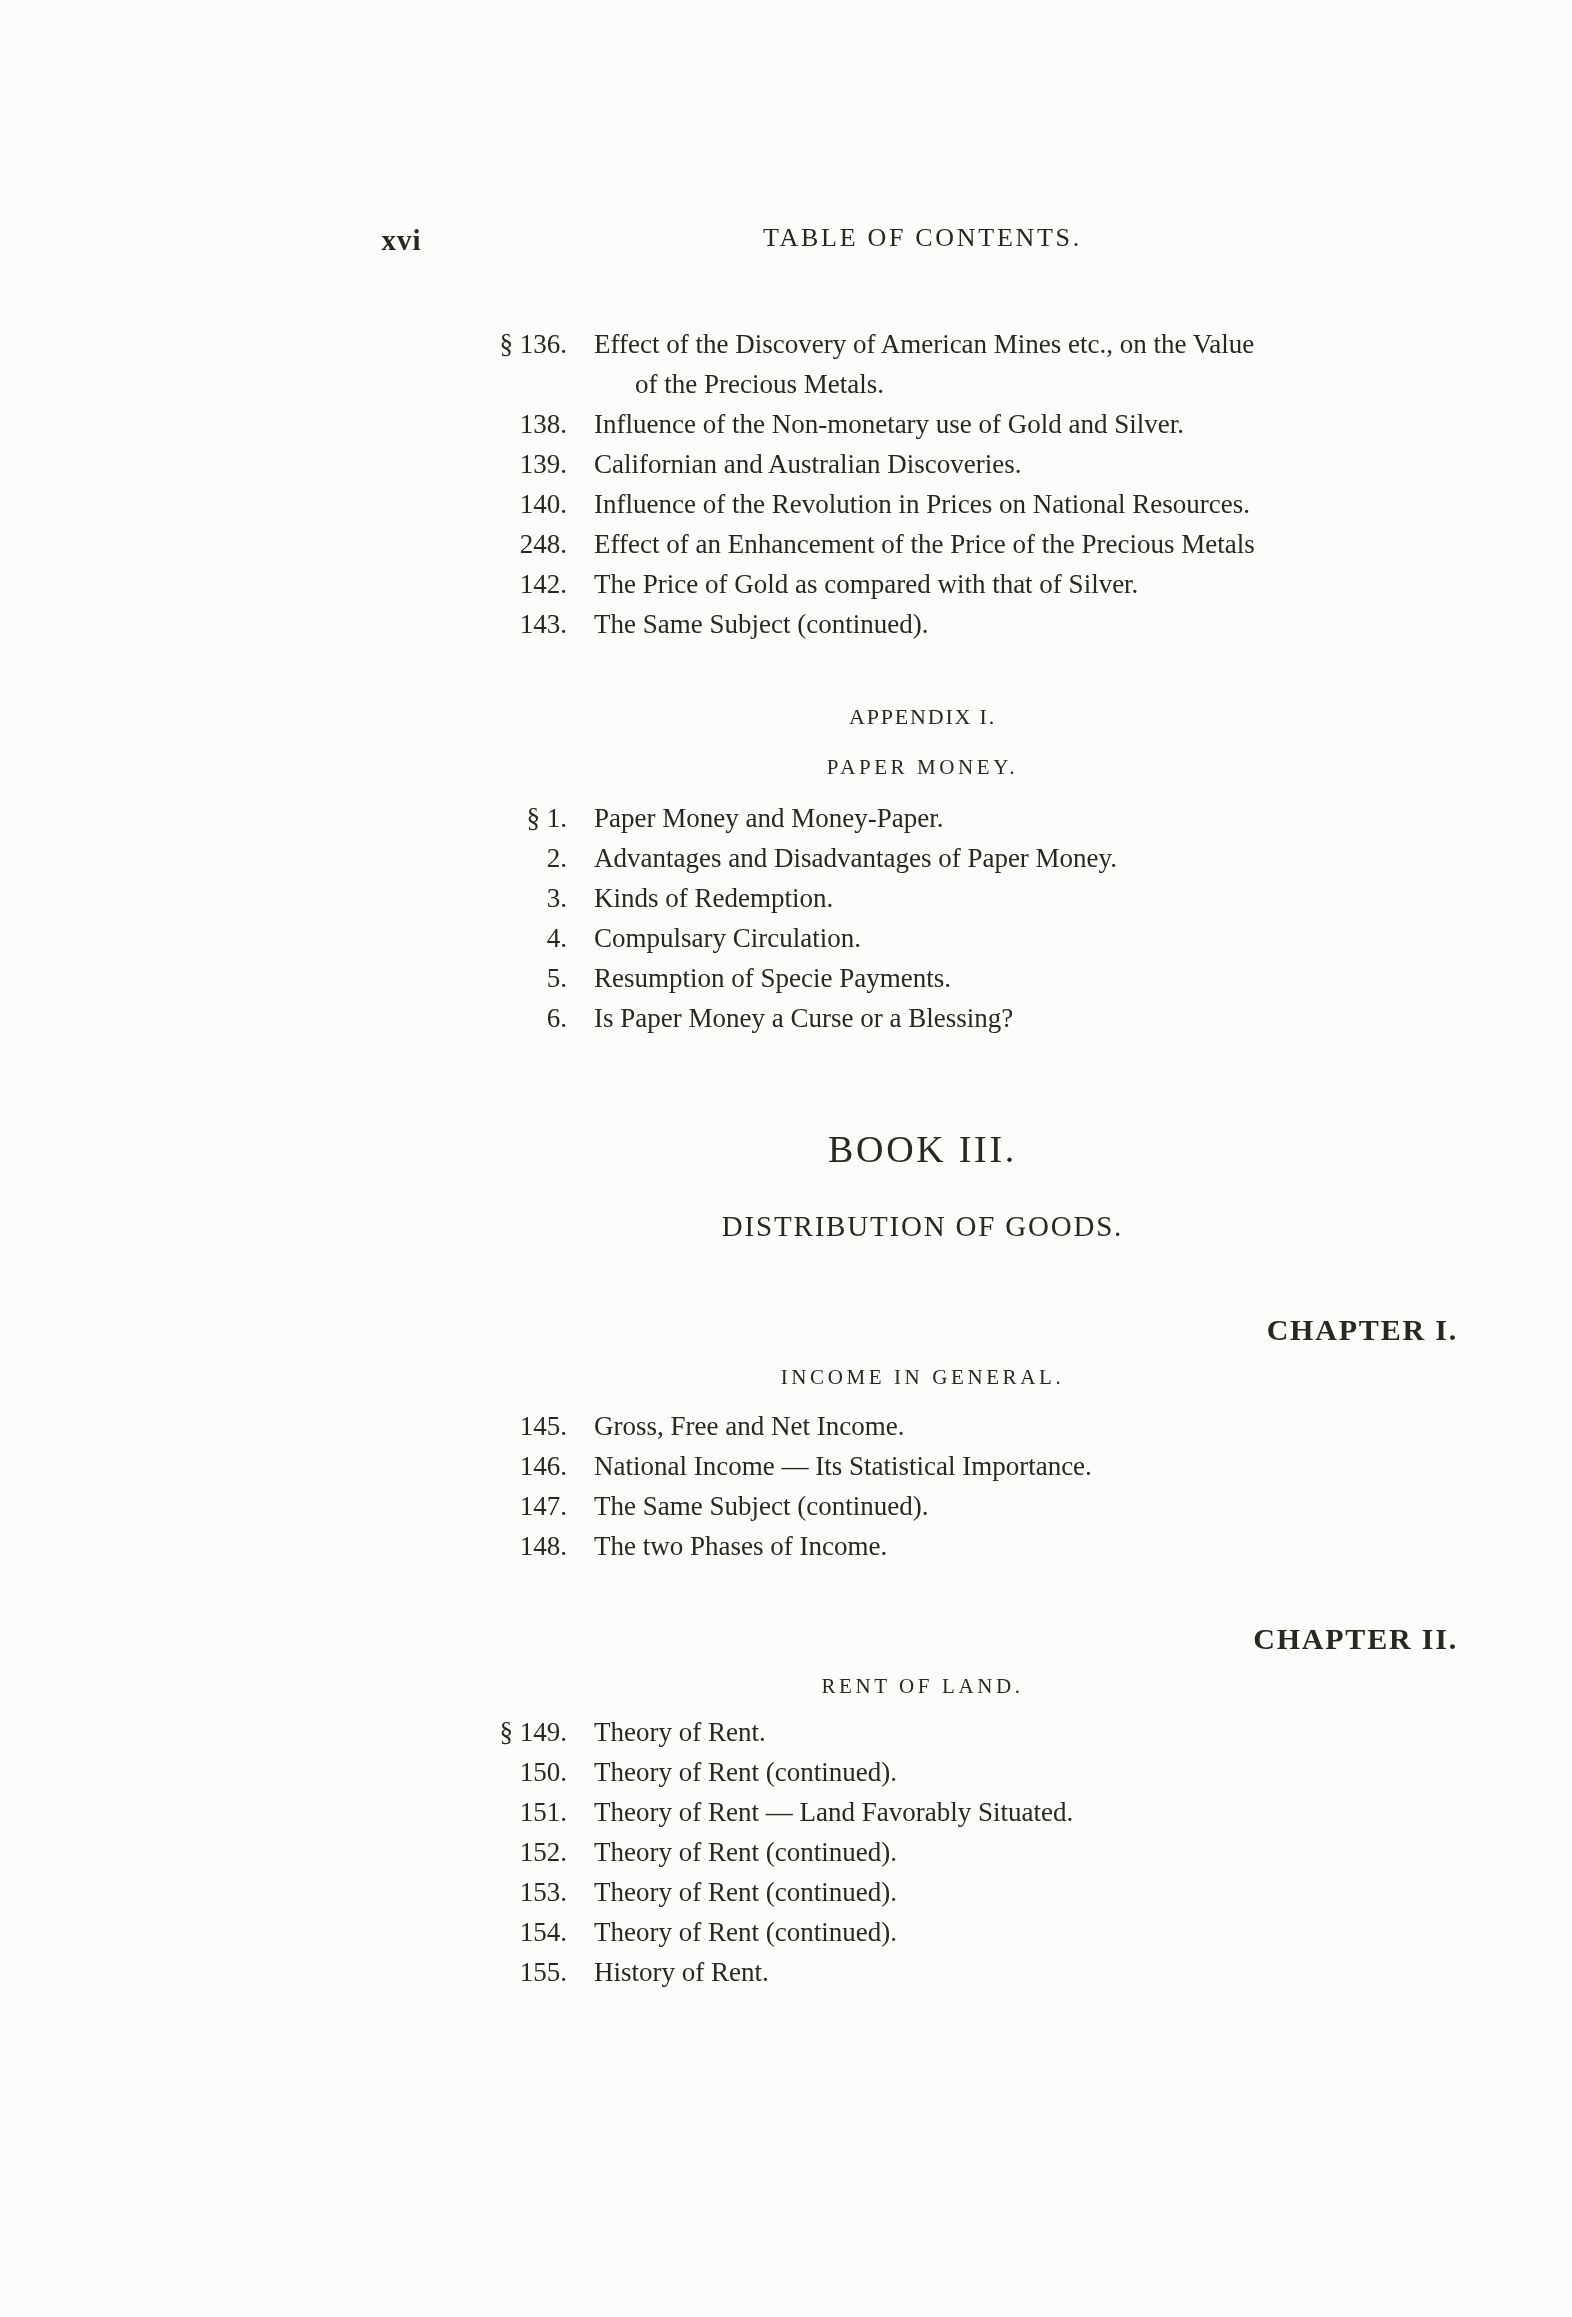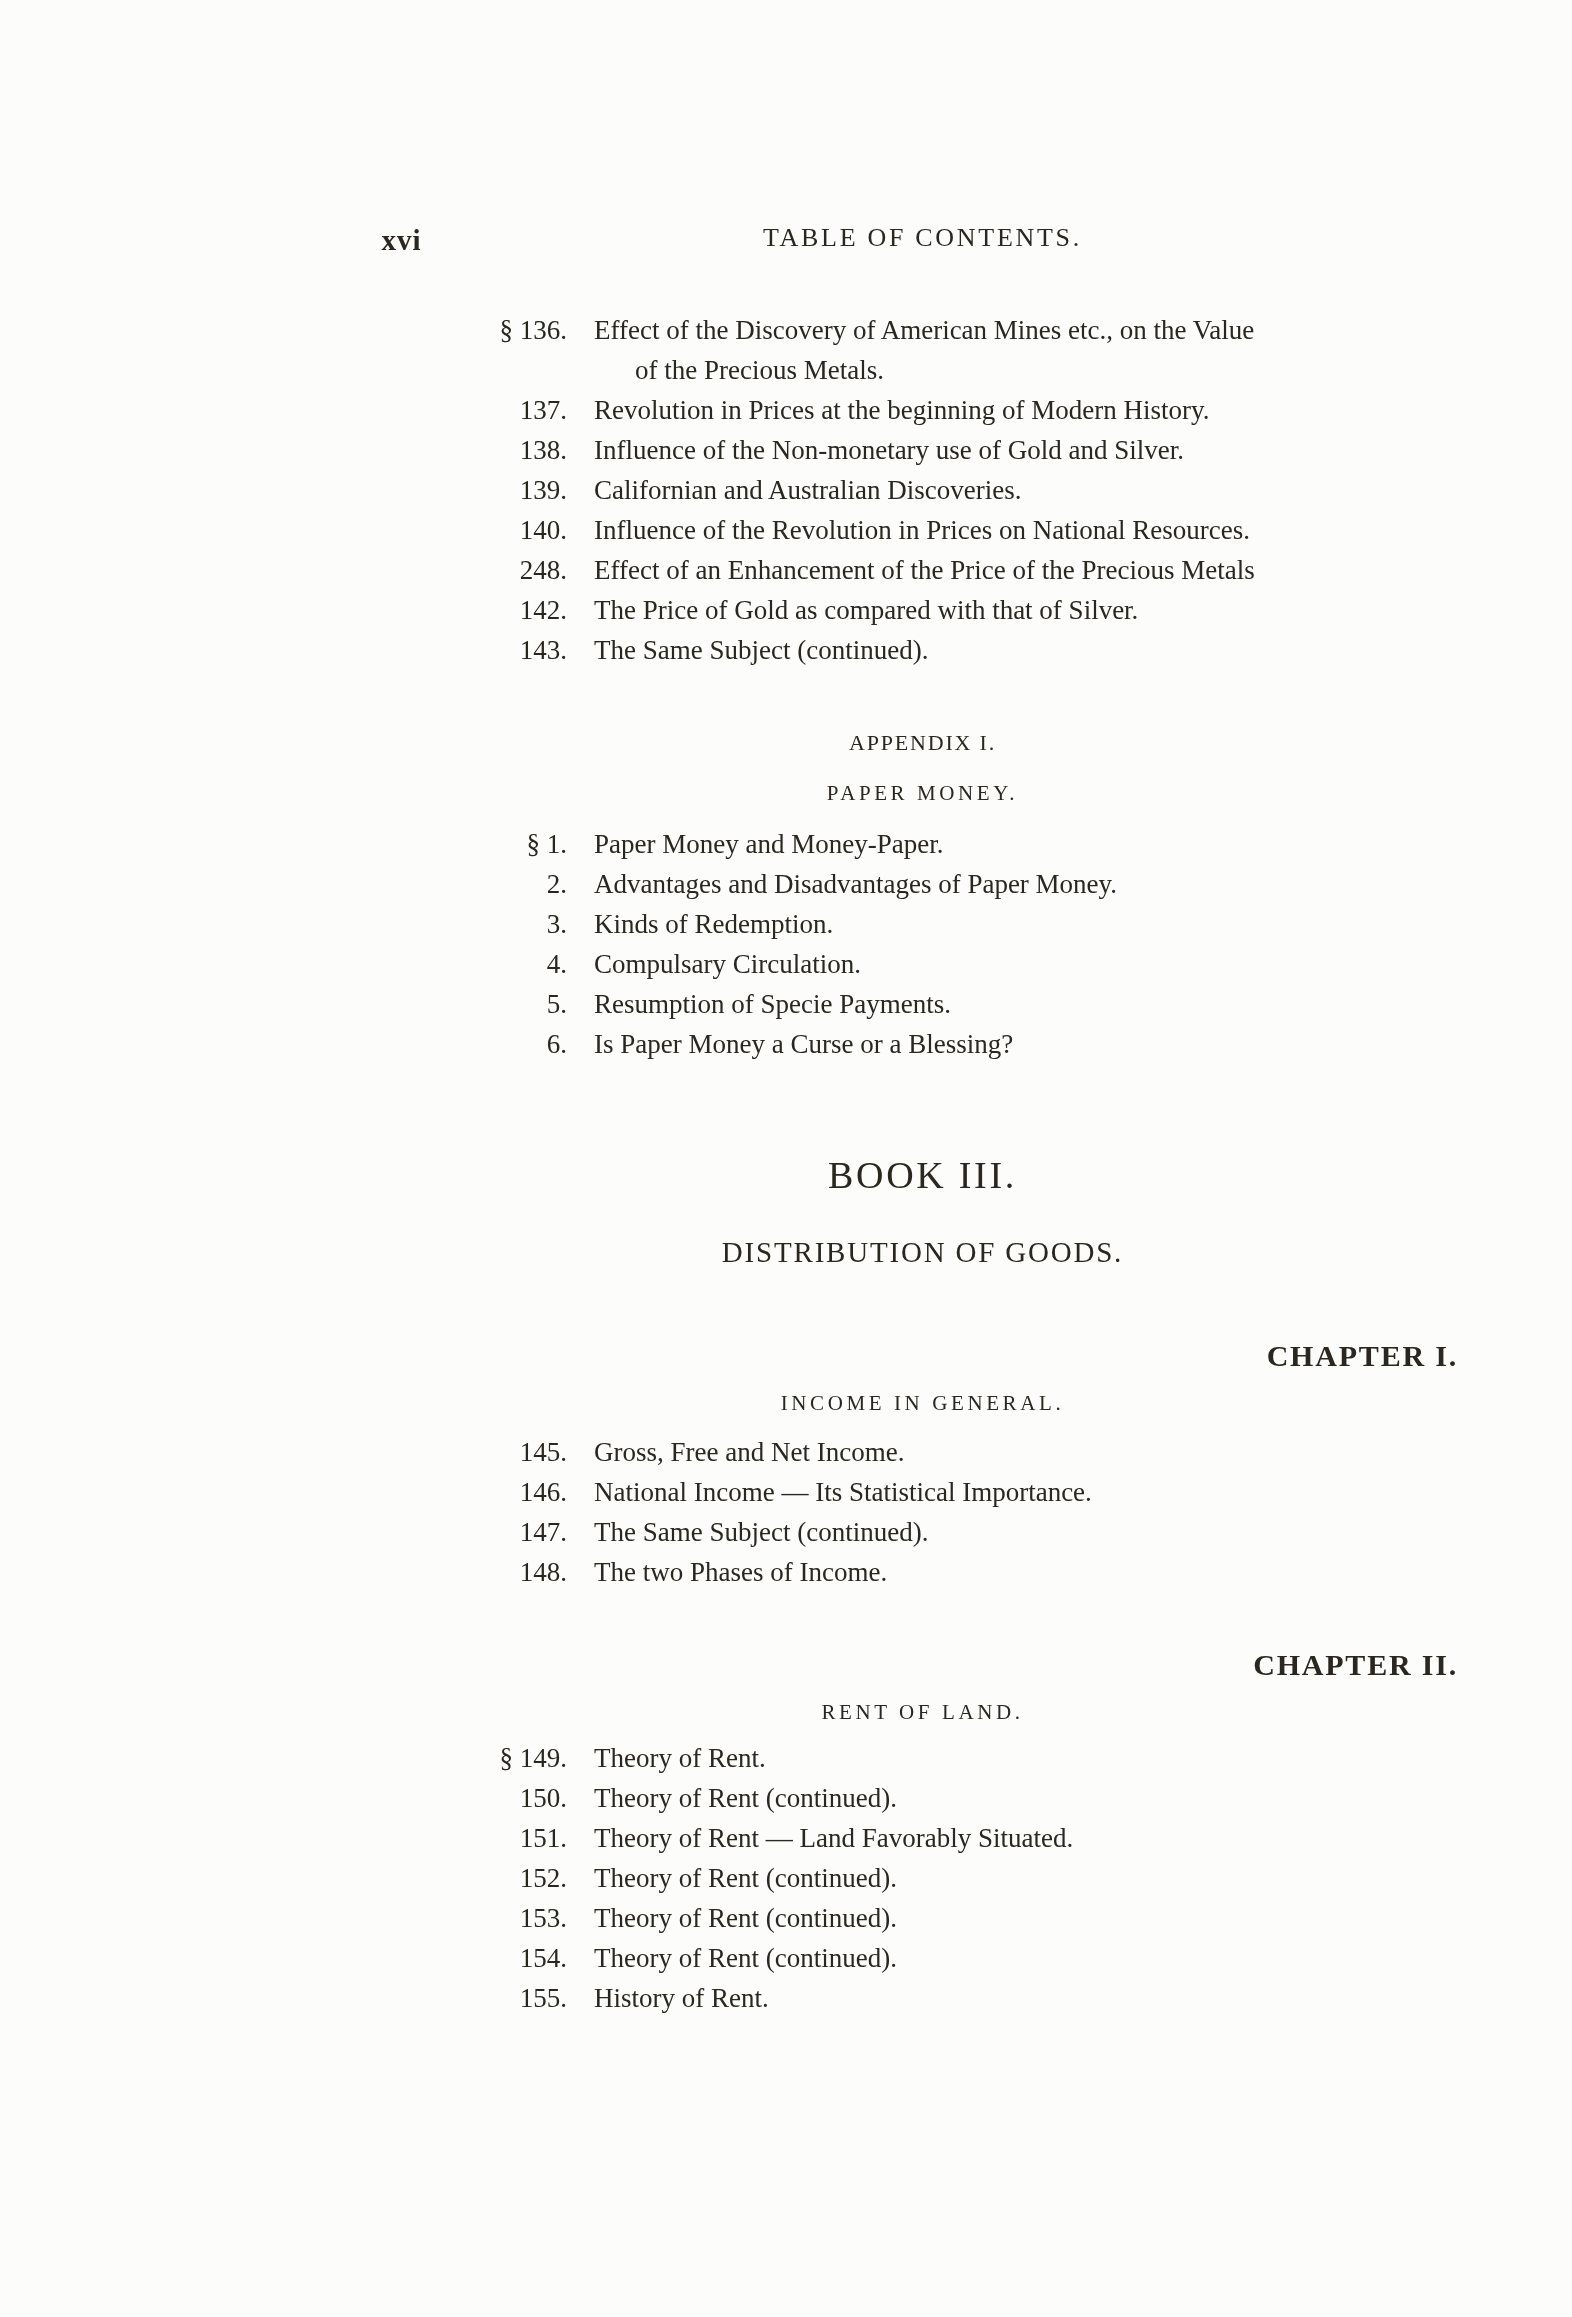--- a/index.html
+++ b/index.html
@@ -37,21 +37,21 @@
   }
   .toc-title {
     text-align: center;
     font-size: 26px;
     letter-spacing: 2.7px;
   }
   .entries {
     font-size: 27px;
     line-height: 40px;
   }
-  .entries-main     { margin-top: 54px; }
+  .entries-main     { margin-top: 68px; }
   .entries-appendix { margin-top: 16px; }
   .entries-ch1      { margin-top: 14.4px; }
   .entries-ch2      { margin-top: 11px; }
   .entry {
     display: flex;
     align-items: flex-start;
   }
   .num {
     flex: 0 0 180px;
     width: 180px;
@@ -117,24 +117,20 @@
     <span class="page-num">xvi</span>
     <div class="toc-title">TABLE OF CONTENTS.</div>
   </div>
 
   <div class="entries entries-main">
     <div class="entry">
       <span class="num">§ 136.</span>
       <span class="txt"><span>Effect of the Discovery of American Mines etc., on the Value</span><span class="txt-cont">of the Precious Metals.</span></span>
     </div>
     <div class="entry">
-      <span class="num">137.</span>
-      <span class="txt">Revolution in Prices at the beginning of Modern History.</span>
-    </div>
-    <div class="entry">
       <span class="num">138.</span>
       <span class="txt">Influence of the Non-monetary use of Gold and Silver.</span>
     </div>
     <div class="entry">
       <span class="num">139.</span>
       <span class="txt">Californian and Australian Discoveries.</span>
     </div>
     <div class="entry">
       <span class="num">140.</span>
       <span class="txt">Influence of the Revolution in Prices on National Resources.</span>

